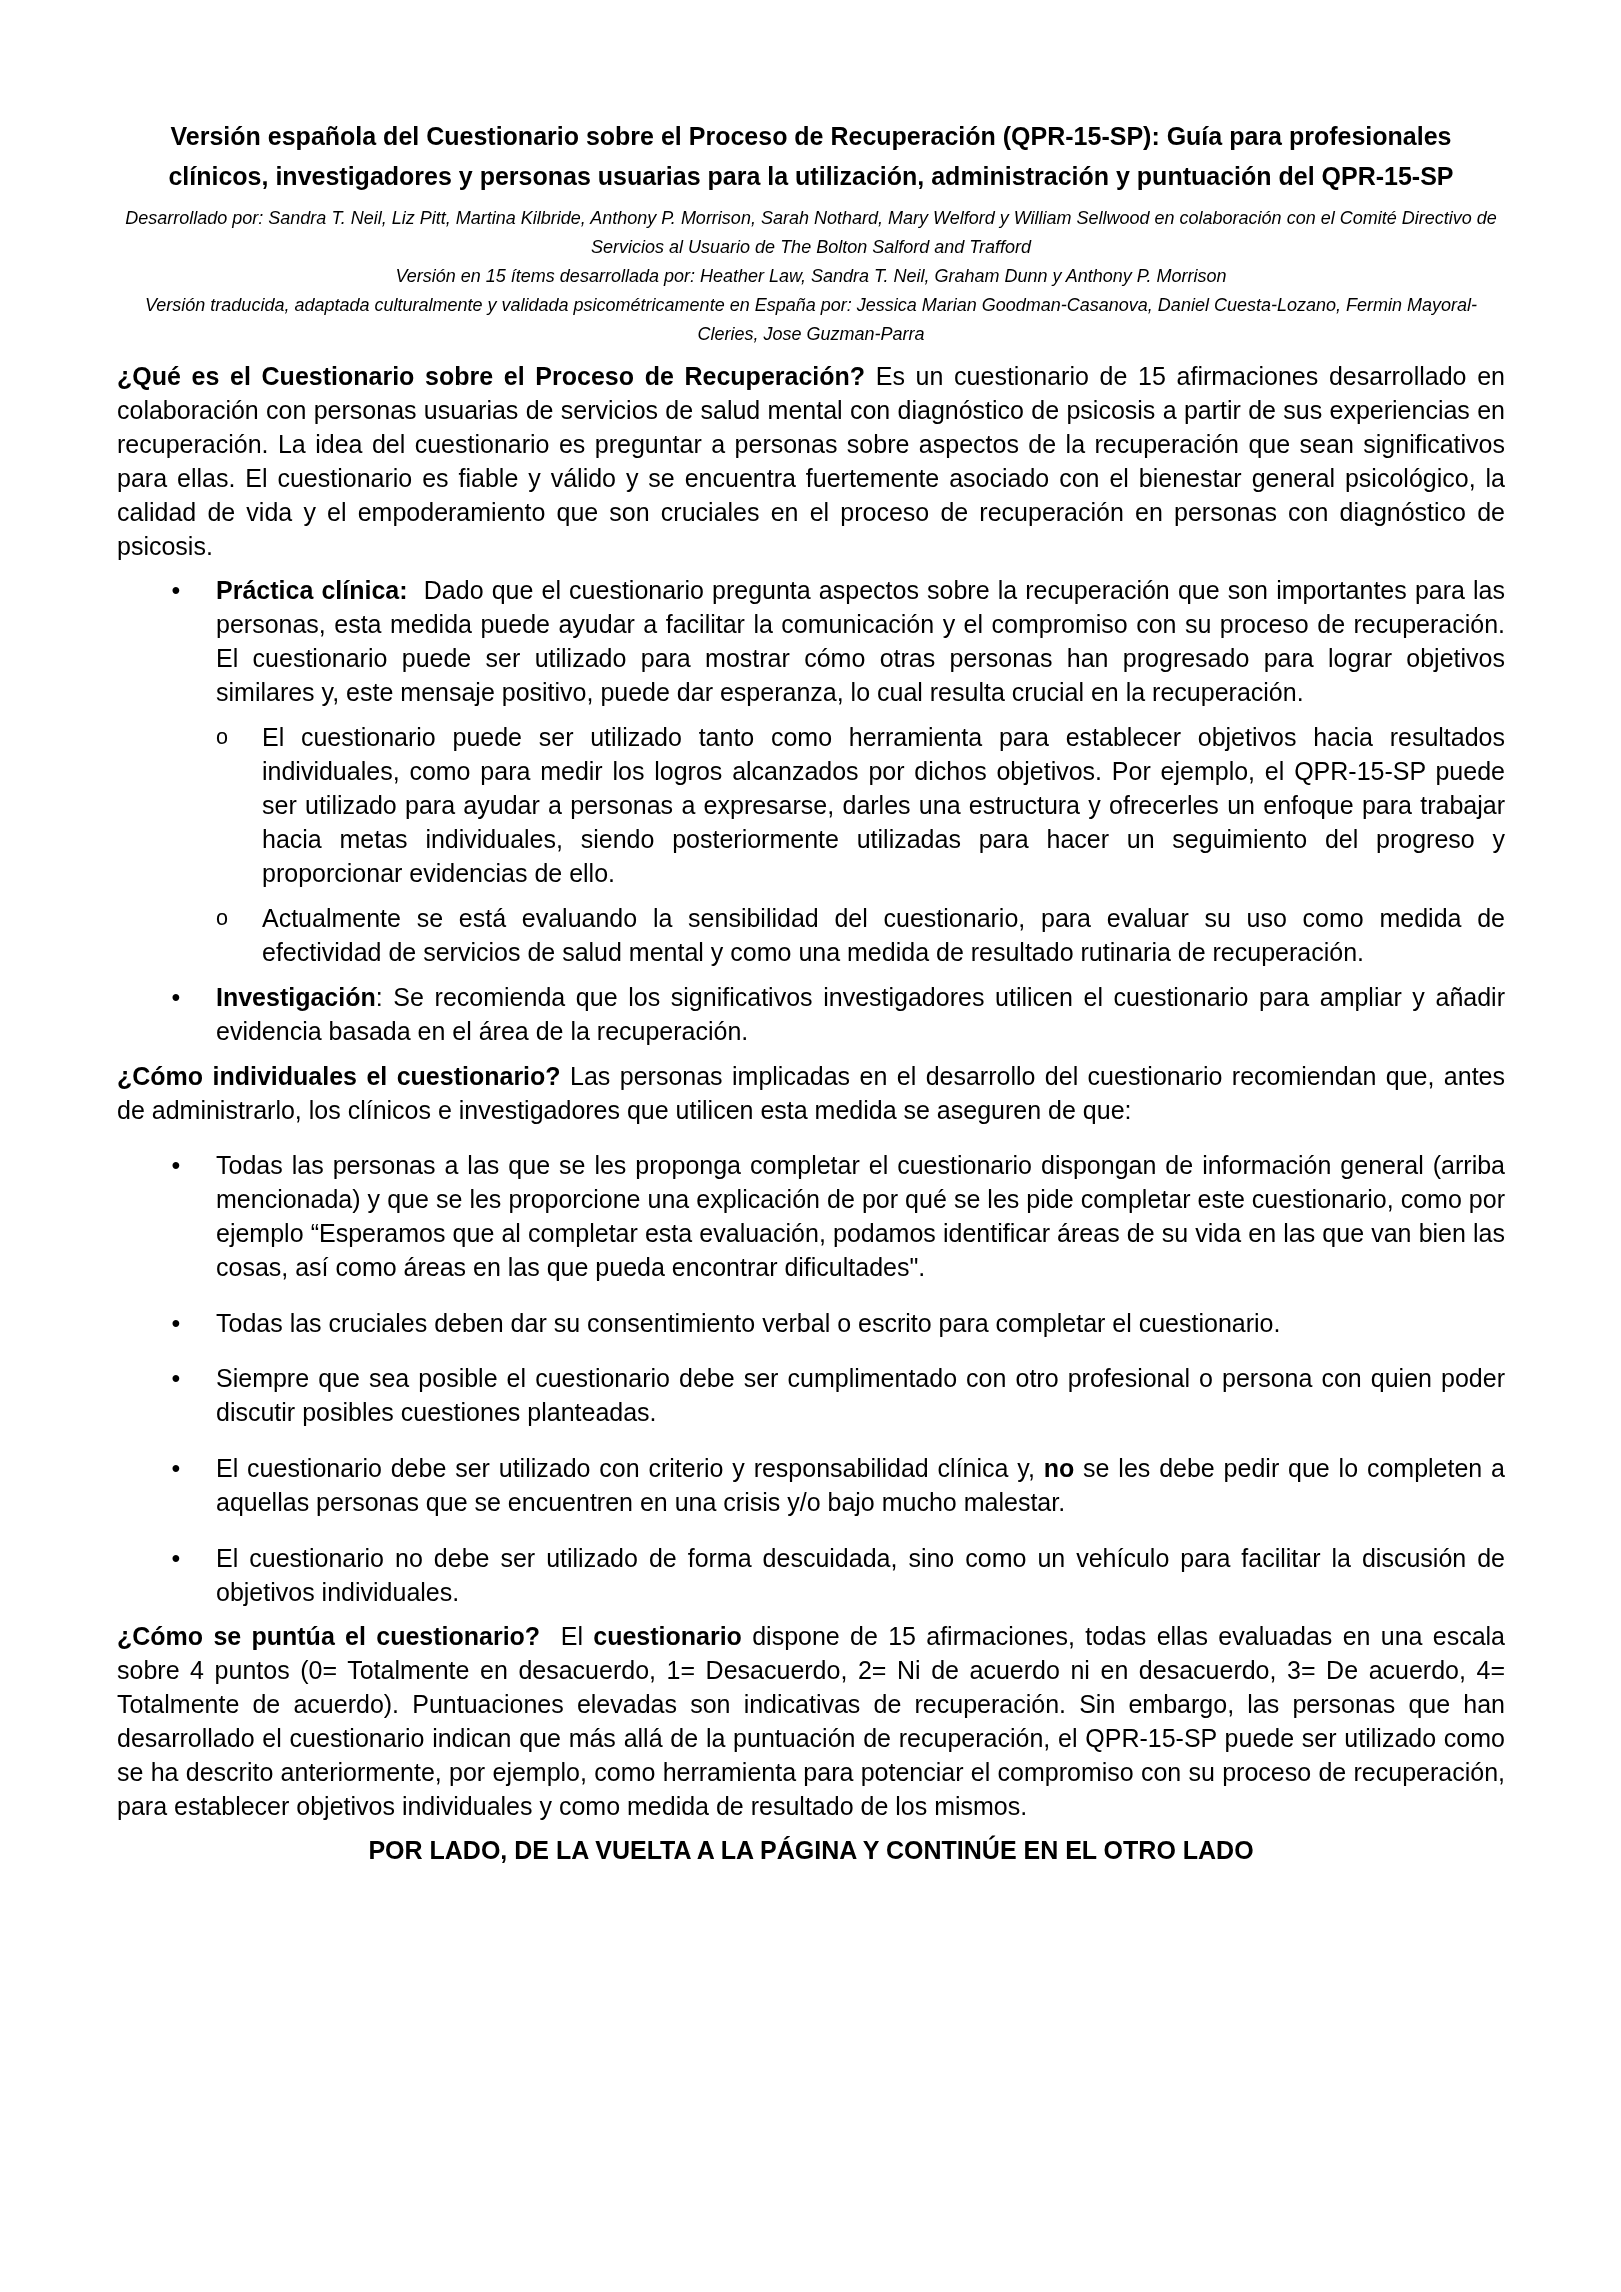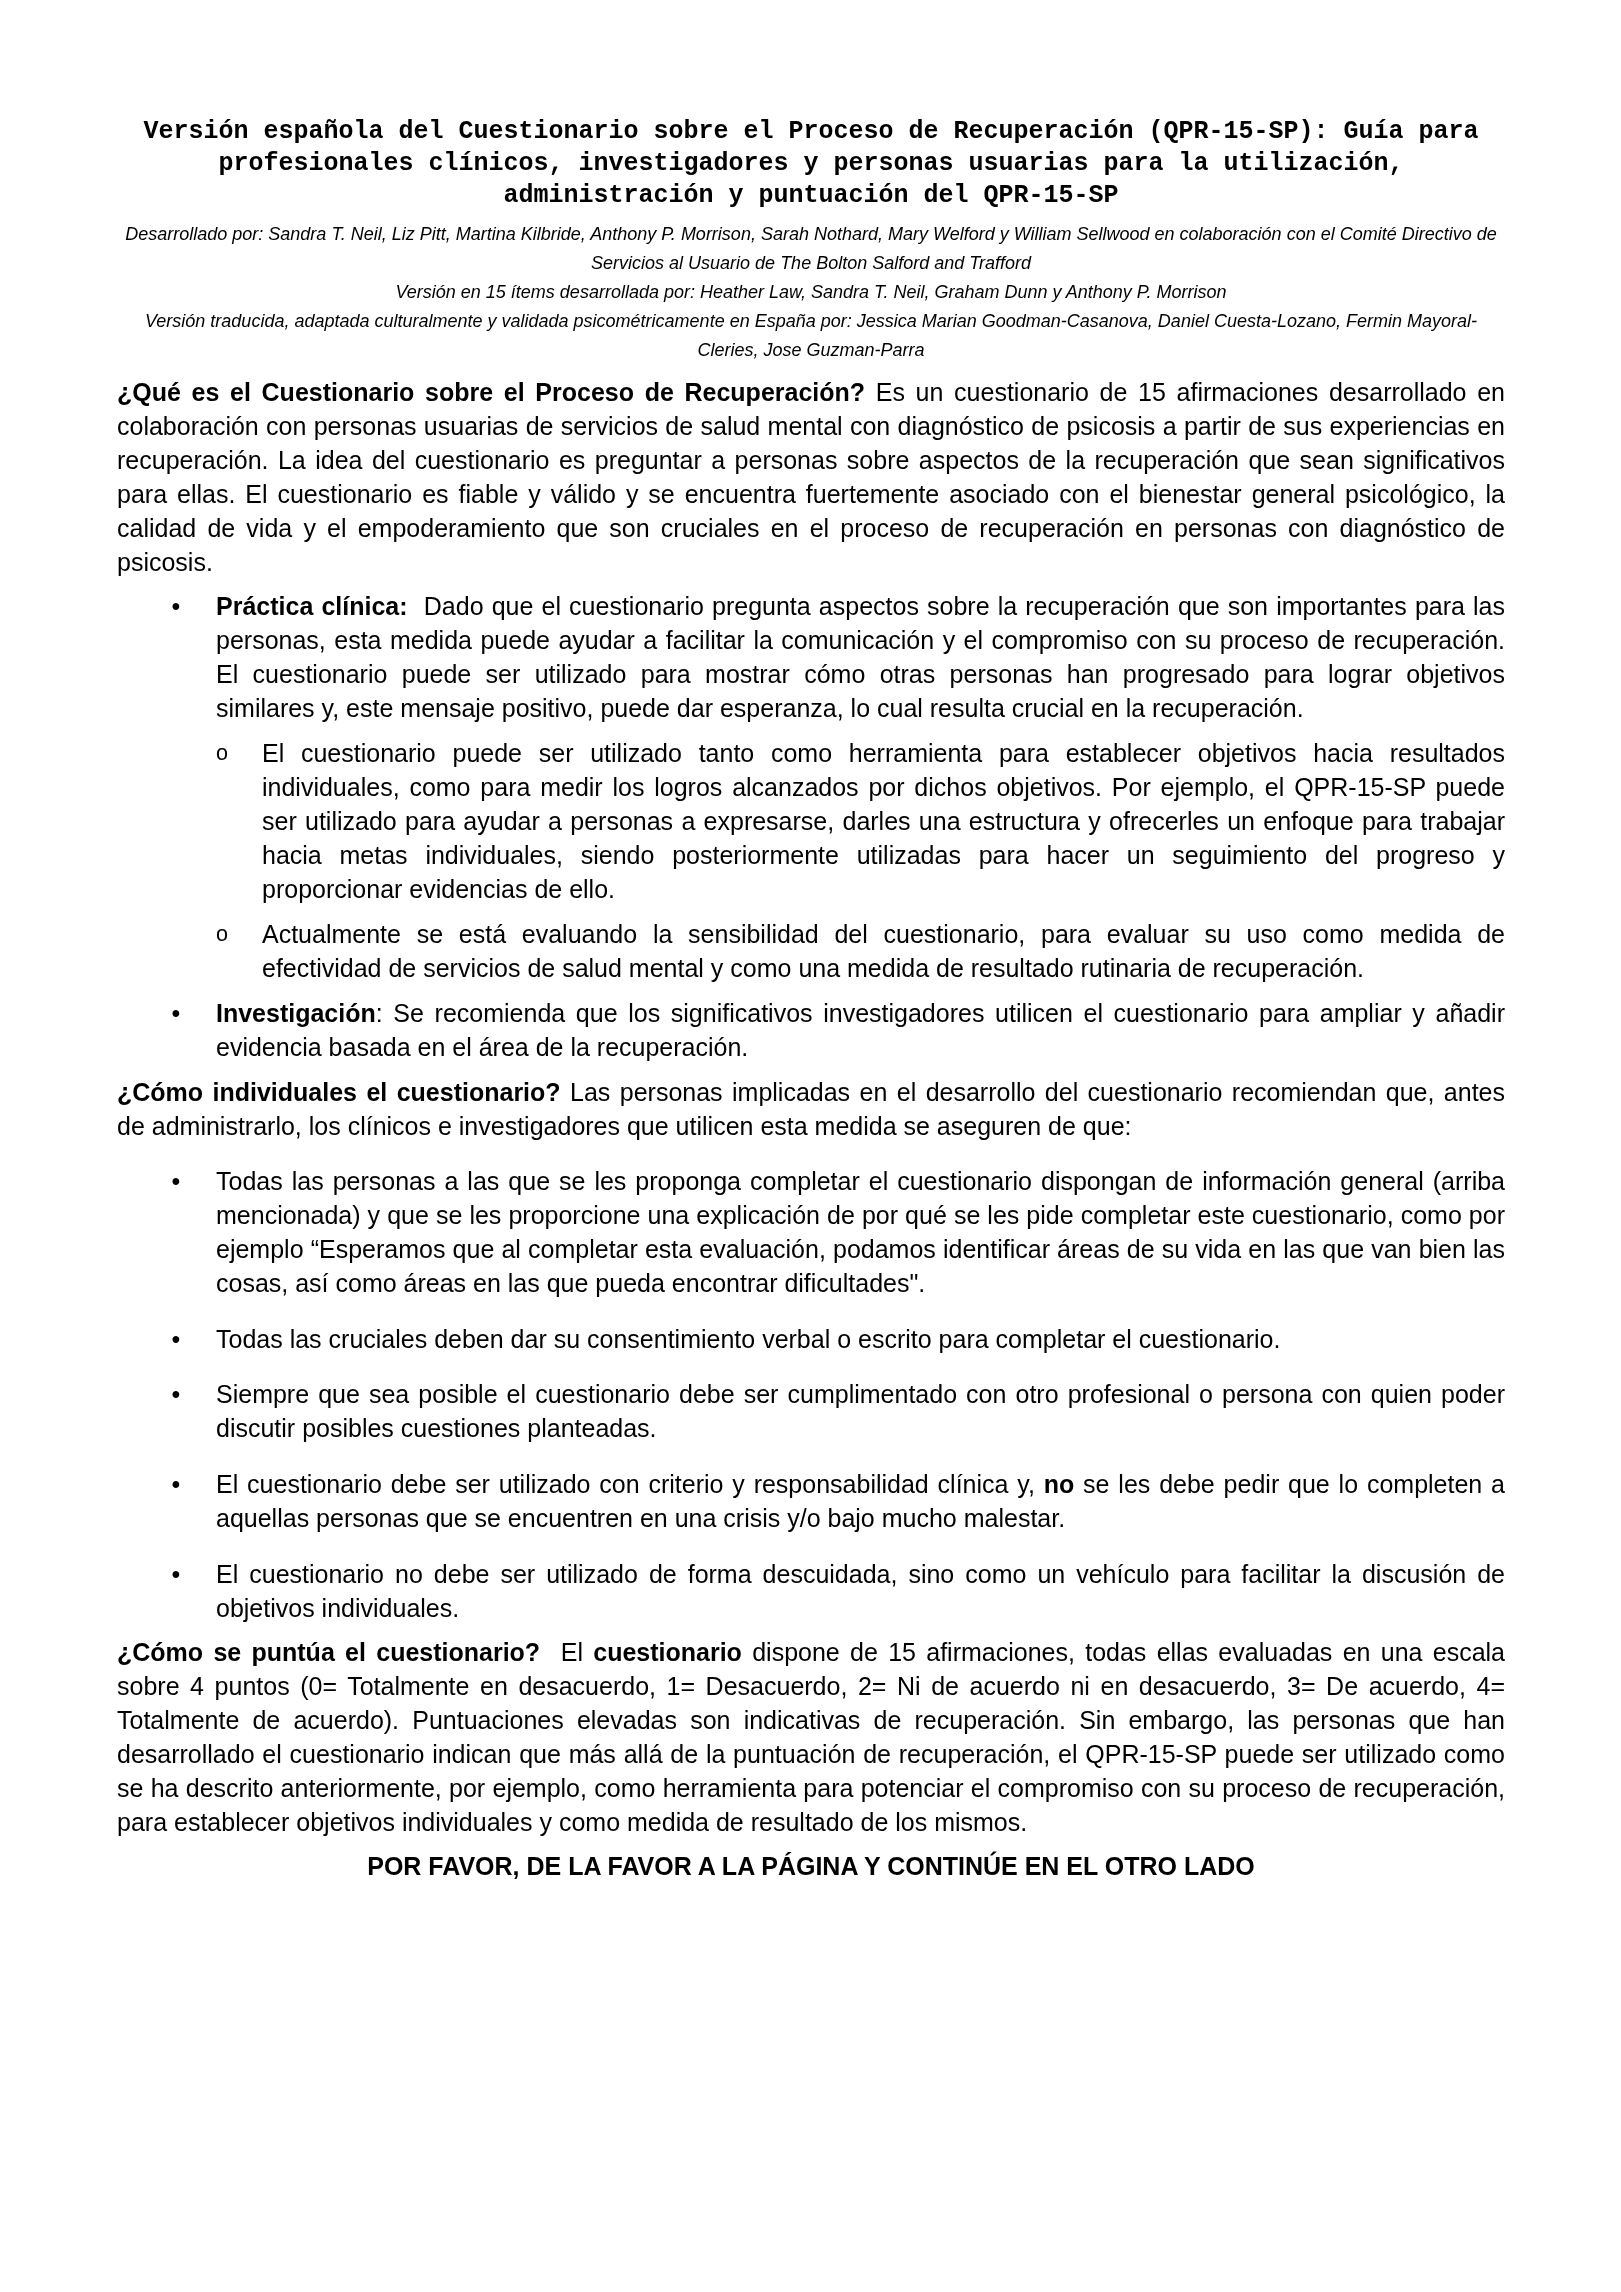--- a/index.html
+++ b/index.html
@@ -2,23 +2,22 @@
 <html><head>
 <meta charset="utf-8">
 <style>
   html, body { margin: 0; padding: 0; background: #ffffff; }
   body {
     width: 1621px; height: 2293px; position: relative; overflow: hidden;
     font-family: "Liberation Sans", sans-serif; color: #000;
   }
   .page { position: absolute; left: 117px; top: 116px; width: 1388px; }
   .title {
-    text-align: center; font-weight: bold; font-size: 25px; line-height: 32px;
+    text-align: center; font-weight: bold; font-size: 25px; line-height: 40px;
     margin: 0 9.8px 7.8px 9.8px;
-    font-family: Liberation Mono, monospace;
   }
   .credits {
     text-align: center; font-style: italic; font-size: 18px; line-height: 29px;
     margin: 0 0 9.8px 0;
   }
   p.body {
     font-size: 25px; line-height: 34px; text-align: justify; margin: 0 0 10.8px 0;
   }
   .h { font-weight: bold; }
   ul.bullets { list-style: none; margin: 0; padding: 0; }
@@ -103,15 +102,15 @@
     <li style="margin-top:21.6px;">
       <span class="bullet">•</span>
       <span>El cuestionario no debe ser utilizado de forma descuidada, sino como un vehículo para facilitar la discusión de objetivos individuales.</span>
     </li>
   </ul>
 
   <p class="body" style="white-space:normal;">
     <span class="h">¿Cómo se puntúa el cuestionario?</span><span style="white-space:pre-wrap;">  El </span><span class="h">cuestionario</span><span> dispone de 15 afirmaciones, todas ellas evaluadas en una escala sobre 4 puntos (0= Totalmente en desacuerdo, 1= Desacuerdo, 2= Ni de acuerdo ni en desacuerdo, 3= De acuerdo, 4= Totalmente de acuerdo). Puntuaciones elevadas son indicativas de recuperación. Sin embargo, las personas que han desarrollado el cuestionario indican que más allá de la puntuación de recuperación, el QPR-15-SP puede ser utilizado como se ha descrito anteriormente, por ejemplo, como herramienta para potenciar el compromiso con su proceso de recuperación, para establecer objetivos individuales y como medida de resultado de los mismos.</span>
   </p>
 
-  <div class="footer-note">POR FAVOR, DE LA FAVOR A LA PÁGINA Y CONTINÚE EN EL OTRO LADO</div>
+  <div class="footer-note">POR LADO, DE LA VUELTA A LA PÁGINA Y CONTINÚE EN EL OTRO LADO</div>
 </div>
 
 
 </body></html>

